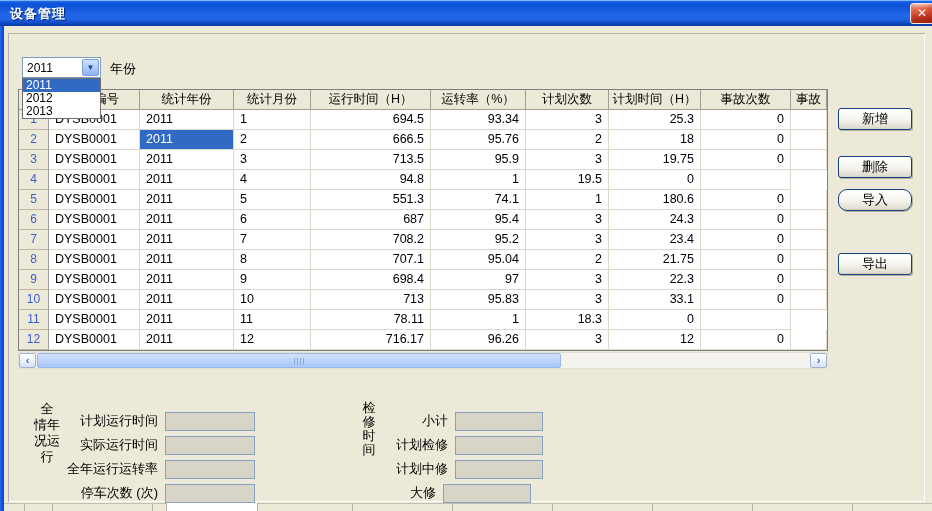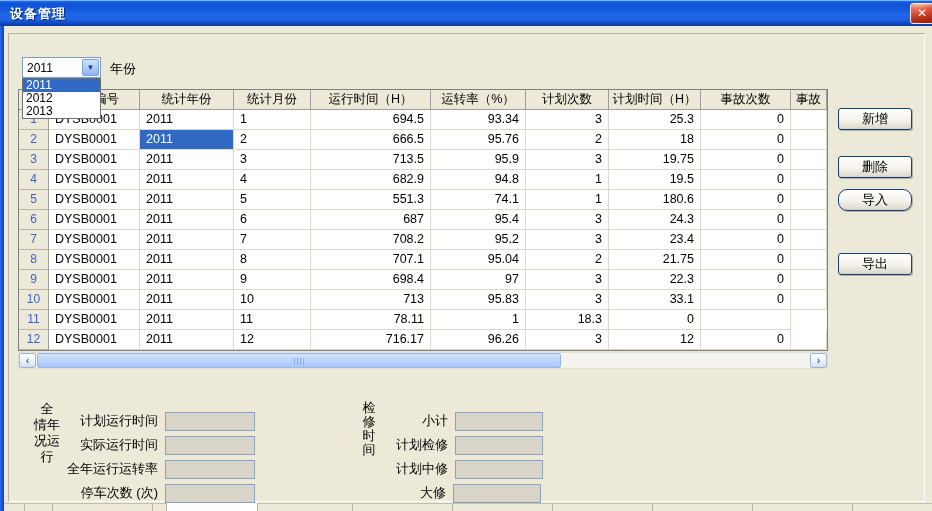--- a/index.html
+++ b/index.html
@@ -168,21 +168,20 @@
           <div class="td ar">3</div>
           <div class="td ar">19.75</div>
           <div class="td ar">0</div>
           <div class="td ar"></div>
         </div>
         <div class="tr">
           <div class="td rowhdr">4</div>
           <div class="td al">DYSB0001</div>
           <div class="td al">2011</div>
           <div class="td al">4</div>
-          <div class="td ar">682.9</div>
           <div class="td ar">94.8</div>
           <div class="td ar">1</div>
           <div class="td ar">19.5</div>
           <div class="td ar">0</div>
           <div class="td ar"></div>
         </div>
         <div class="tr">
           <div class="td rowhdr">5</div>
           <div class="td al">DYSB0001</div>
           <div class="td al">2011</div>
@@ -330,21 +329,21 @@
         <div class="gray-input" style="width: 88px;"></div>
       </div>
       <div class="frow" style="top: 400px; left: 308px;">
         <div class="flabel">计划检修</div>
         <div class="gray-input" style="width: 88px;"></div>
       </div>
       <div class="frow" style="top: 424px; left: 308px; text-align: center;">
         <div class="flabel">计划中修</div>
         <div class="gray-input" style="width: 88px;"></div>
       </div>
-      <div class="frow" style="top: 448px; left: 306px; text-align: right;">
+      <div class="frow" style="top: 448px; left: 296px; text-align: right;">
         <div class="flabel">大修</div>
         <div class="gray-input" style="width: 88px;"></div>
       </div>
       <div class="frow" style="top: 472px; left: 308px;">
         <div class="flabel">非计划</div>
         <div class="gray-input" style="width: 88px;"></div>
       </div>
     </div>
 
   <div class="bottom-strip"></div>

